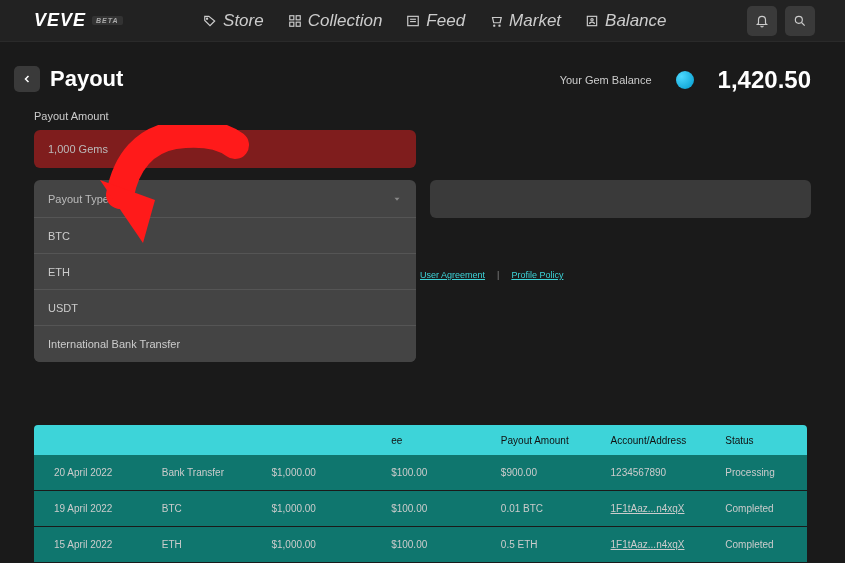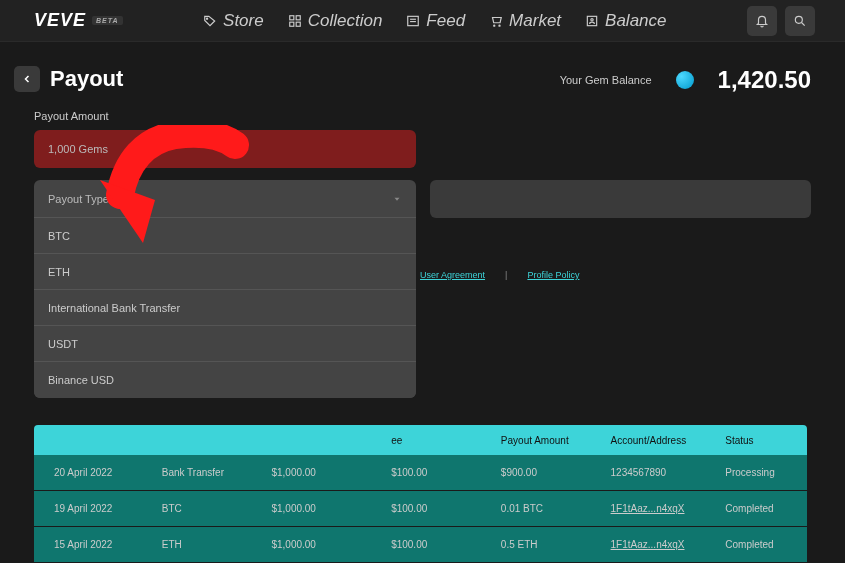--- a/index.html
+++ b/index.html
@@ -152,21 +152,21 @@
   height: 38px;
   background: #3a3a3a;
   border-radius: 6px;
 }
 .consent {
   font-size: 9px;
   color: #888;
   padding: 10px 0 0 0;
   display: flex;
   align-items: flex-end;
-  gap: 20px;
+  gap: 12px;
 }
 .consent a { color: #3dd4d9; text-decoration: underline; cursor: pointer; }
 .table-wrap {
   position: absolute;
   bottom: 0;
   left: 34px;
   right: 38px;
 }
 .table-header {
   background: #3dd4d9;
@@ -292,23 +292,22 @@
     <div class="select-box">
       <div class="select-header">
         <span>Payout Type...</span>
         <svg width="10" height="10" viewBox="0 0 24 24" fill="#888">
             <polygon points="6 9 18 9 12 16"></polygon>
           </svg>
       </div>
       <div class="dropdown-options">
         <div class="option">BTC</div>
         <div class="option">ETH</div>
+        <div class="option">USDT</div>
         <div class="option">International Bank Transfer</div>
-        <div class="option">USDT</div>
-        <div class="option">Binance USD</div>
       </div>
     </div>
     <div class="spacer-box"></div>
   </div>
   <div class="consent" style="position:absolute; top:260px; left:420px;">
     <a>User Agreement</a>
     <span>|</span>
     <a>Profile Policy</a>
   </div>
 </div>

